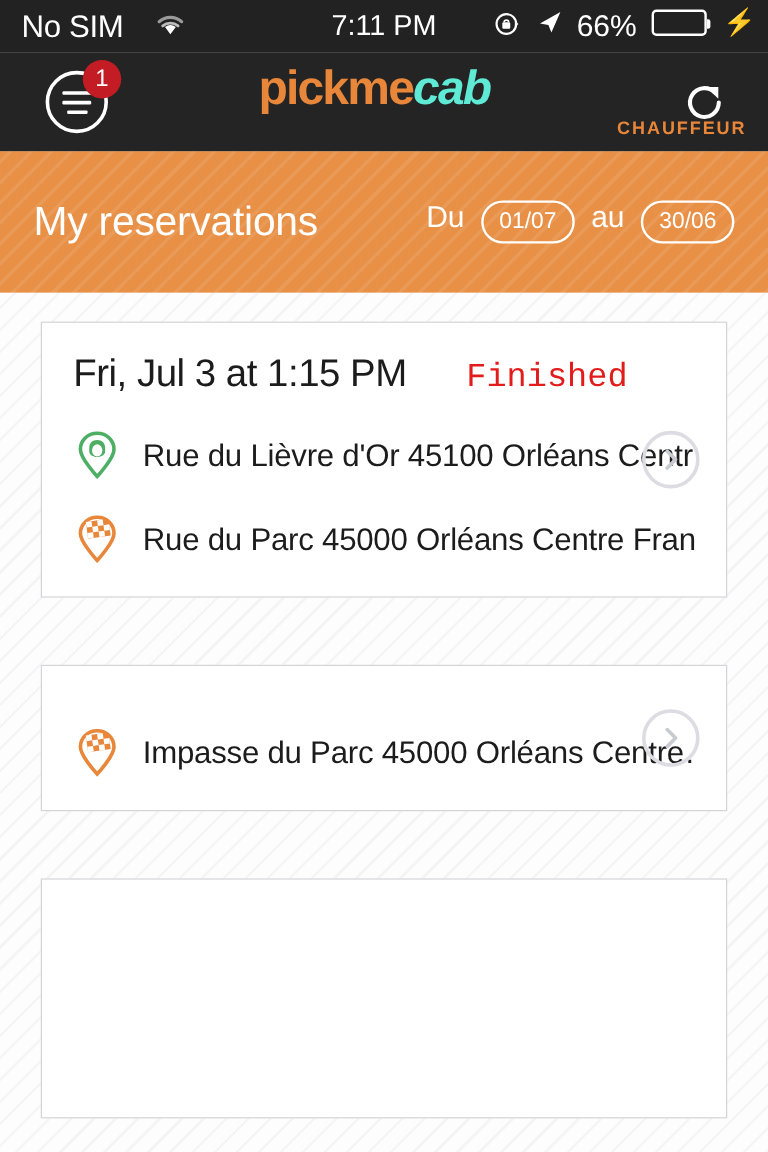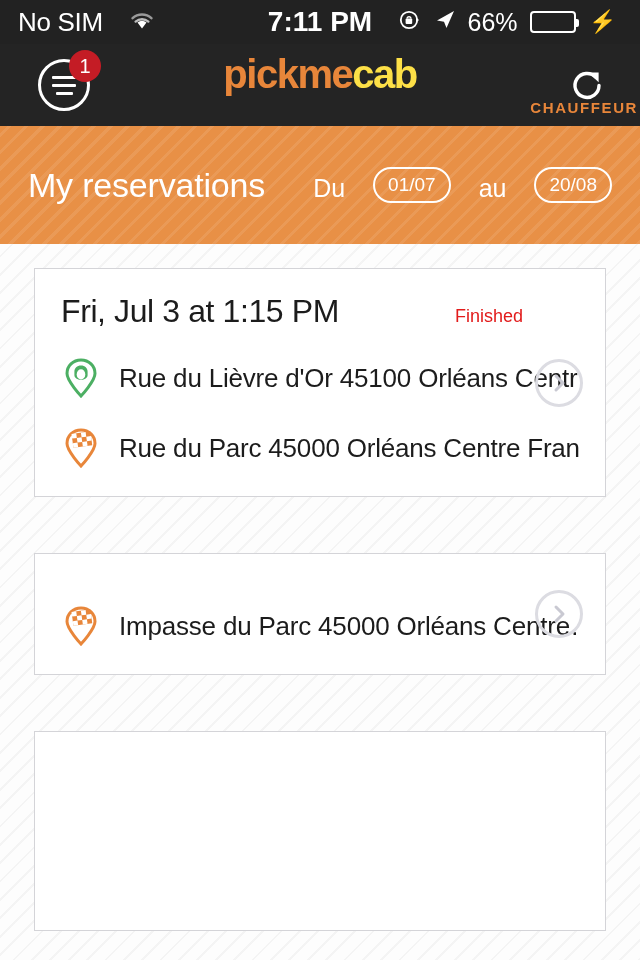--- a/index.html
+++ b/index.html
@@ -16,25 +16,25 @@
     background:#222222;
     display:flex; align-items:center;
     position:relative;
     color:#ffffff;
   }
   .sb-left{ display:flex; align-items:center; gap:26px; padding-left:18px; }
   .sb-carrier{ font-size:26px; letter-spacing:-0.3px; }
   .sb-center{
     position:absolute; left:0; right:0; top:0; bottom:0;
     display:flex; align-items:center; justify-content:center;
-    font-size:28px; font-weight:bold; pointer-events:none;
+    font-size:24px; font-weight:normal; pointer-events:none;
   }
   .sb-right{
-    margin-left:auto; padding-right:23px;
-    display:flex; align-items:center; gap:12px;
+    margin-left:auto; padding-right:10px;
+    display:flex; align-items:flex-start; gap:12px;
     position:relative; z-index:2;
   }
   .sb-pct{ font-size:25px; }
   .battery{
     width:46px; height:22px; border:2px solid #fff; border-radius:4px;
     padding:2px; position:relative;
   }
   .battery::after{
     content:""; position:absolute; right:-5px; top:6px;
     width:3px; height:8px; background:#fff; border-radius:0 2px 2px 0;
@@ -55,47 +55,47 @@
   }
   .menu-btn i{ display:block; width:24px; height:3px; background:#fff; border-radius:1px; }
   .menu-btn i.short{ width:17px; }
   .badge{
     position:absolute; top:-12px; right:-14px;
     width:32px; height:32px; border-radius:50%;
     background:#c41c25; color:#fff;
     font-size:20px; display:flex; align-items:center; justify-content:center;
   }
   .logo{
-    position:absolute; left:0; right:0;
+    position:absolute; left:0; right:16px;
     display:flex; flex-direction:column; align-items:center;
     pointer-events:none;
   }
   .logo-main{ font-size:40px; font-weight:bold; letter-spacing:-1.5px; line-height:1; display:flex; align-items:baseline;}
   .logo-pickme{ color:#e8863a; }
-  .logo-cab{ color:#fde047; }
+  .logo-cab{ color:#5eead4;font-style:italic; }
   .logo-sub{
     color:#e8863a; font-size:15px; font-weight:bold;
     letter-spacing:1.6px; margin-top:5px; align-self:flex-end; margin-right:2px;
   }
   .refresh-btn{
     margin-left:auto; margin-right:30px; width:46px; height:46px;
     display:flex; align-items:center; justify-content:center;
   }
 
   
   .page-header{
     height:118px; width:640px;
     background-color:#e89046;
     background-image:repeating-linear-gradient(
       -45deg, rgba(255,255,255,0.09) 0 3px, rgba(255,255,255,0) 3px 12px);
     display:flex; align-items:center; padding:0 28px;
     color:#ffffff;
   }
   .page-title{ font-size:34px; letter-spacing:-0.2px;text-align:right; }
-  .daterange{ margin-left:auto; display:flex; align-items:flex-end; gap:28px; font-size:25px; }
+  .daterange{ margin-left:auto; display:flex; align-items:flex-start; gap:14px; font-size:25px; }
   .date-pill{
     border:2px solid #ffffff; border-radius:26px;
     padding:6px 13px 7px; font-size:19px; line-height:1;
   }
 
   
   .list{
     width:640px; height:716px;
     background-color:#fdfdfd;
     background-image:repeating-linear-gradient(
@@ -104,21 +104,21 @@
     overflow:hidden;
   }
   .card{
     background:#ffffff; border:1px solid #d4d4d8;
     padding:24px 26px 26px;
     margin-bottom:56px;
     position:relative;
   }
   .card-head{ display:flex; align-items:baseline; }
   .card-date{ font-size:32px; color:#1c1c1c; letter-spacing:-0.4px; }
-  .card-status{ margin-left:auto; font-size:18px; color:#e21b1b; padding-right:56px; }
+  .card-status{ margin-left:auto; font-size:28px; color:#e21b1b; padding-right:56px;font-family:Liberation Mono, monospace; }
   .row{ display:flex; align-items:center; margin-top:26px; }
   .row .pin{ width:40px; flex:0 0 40px; display:flex; justify-content:center; }
   .row .addr{
     font-size:26px; color:#1c1c1c; margin-left:18px;
     white-space:nowrap; overflow:hidden; letter-spacing:-0.2px;
   }
   .chevron{
     position:absolute; right:22px; top:50%; transform:translateY(-50%);
     width:48px; height:48px; border-radius:50%;
     border:3px solid #dcdce2;
@@ -190,21 +190,21 @@
     </svg>
   </div>
 </div>
 
 <div class="page-header">
   <div class="page-title">My reservations</div>
   <div class="daterange">
     <span>Du</span>
     <span class="date-pill">01/07</span>
     <span>au</span>
-    <span class="date-pill">20/08</span>
+    <span class="date-pill">30/06</span>
   </div>
 </div>
 
 <div class="list">
 
   <div class="card">
     <div class="card-head">
       <span class="card-date">Fri, Jul 3 at 1:15 PM</span>
       <span class="card-status">Finished</span>
     </div>

